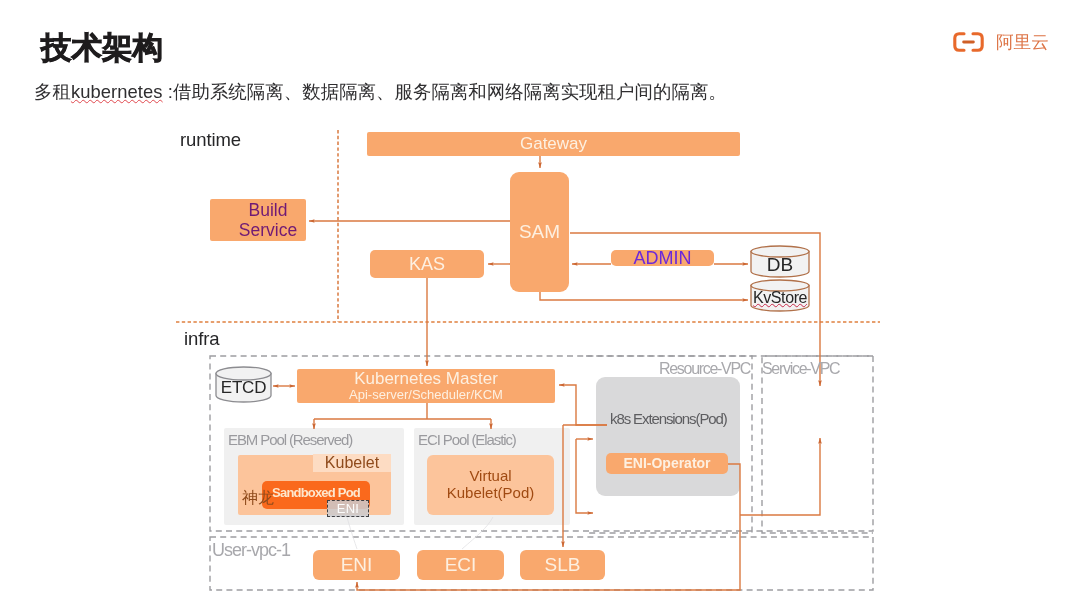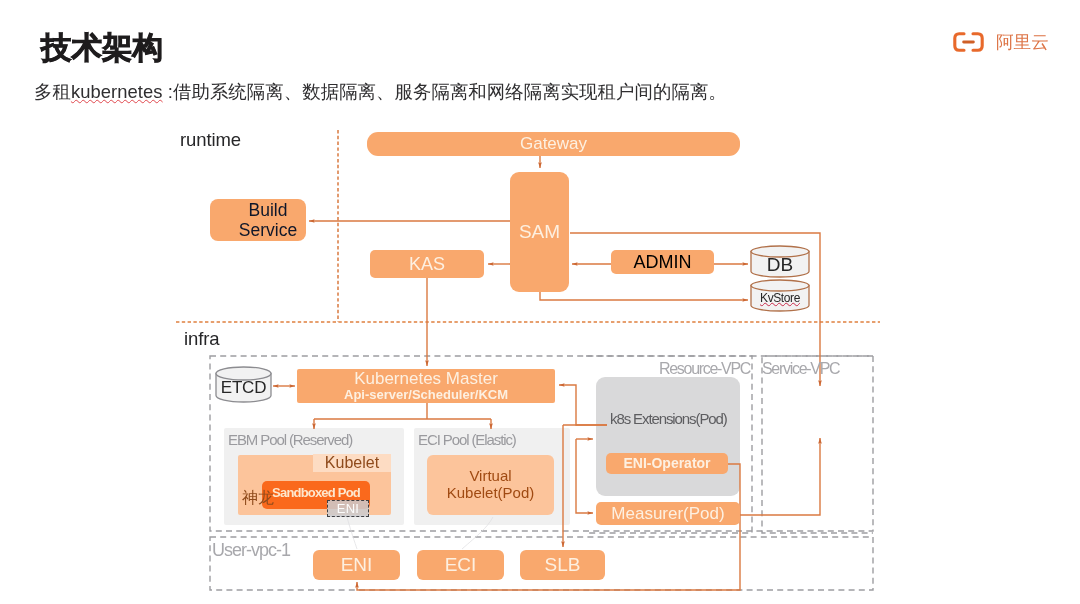--- a/index.html
+++ b/index.html
@@ -149,63 +149,60 @@
           <ellipse cx="243.5" cy="373.5" rx="27.5" ry="6.5" fill="#f2f2f2" stroke="#8c8c90" stroke-width="1.3"></ellipse>
         </g>
       </g>
 
     <g id="boxes"></g>
   </svg>
 
 <div class="node" style="left: 751px; top: 251.89px; width: 58px; height: 25.11px; font-size: 19px; color: rgb(38, 38, 38); z-index: 4;">
       <div>DB</div>
     </div>
-    <div class="node" style="left: 751px; top: 285.89px; width: 58px; height: 25.11px; font-size: 12px; color: rgb(38, 38, 38); z-index: 4; letter-spacing: -0.4px;">
+    <div class="node" style="left: 751px; top: 285.89px; width: 58px; height: 25.11px; font-size: 16px; color: rgb(38, 38, 38); z-index: 4; letter-spacing: -0.4px;">
       <div class="wavy">KvStore</div>
     </div>
     <div class="node" style="left: 216px; top: 373.5px; width: 55px; height: 28.5px; font-size: 17px; color: rgb(38, 38, 38); z-index: 4; letter-spacing: -0.2px;">
       <div>ETCD</div>
     </div>
-    <div class="node" style="left: 367px; top: 132px; width: 373px; height: 24px; border-radius: 11px; background: rgb(249, 168, 109); font-size: 17px; color: rgb(253, 240, 225);">
+    <div class="node" style="left: 367px; top: 132px; width: 373px; height: 24px; border-radius: 2px; background: rgb(249, 168, 109); font-size: 17px; color: rgb(253, 240, 225);">
       <div>Gateway</div>
     </div>
     <div class="node" style="left: 510px; top: 172px; width: 59px; height: 120px; border-radius: 9px; background: rgb(249, 168, 109); font-size: 19px; color: rgb(253, 240, 225);">
       <div>SAM</div>
     </div>
-    <div class="node" style="left: 210px; top: 199px; width: 96px; height: 42px; border-radius: 8px; background: rgb(249, 168, 109); font-size: 17.5px; color: #0f172a; padding-left: 20px;">
+    <div class="node" style="left: 210px; top: 199px; width: 96px; height: 42px; border-radius: 2px; background: rgb(249, 168, 109); font-size: 17.5px; color: #701a75; padding-left: 20px;">
       <div style="line-height: 20px;">Build</div>
       <div style="line-height: 20px;">Service</div>
     </div>
     <div class="node" style="left: 370px; top: 250px; width: 114px; height: 28px; border-radius: 5px; background: rgb(249, 168, 109); font-size: 18px; color: rgb(253, 240, 225);">
       <div>KAS</div>
     </div>
-    <div class="node" style="left: 611px; top: 250px; width: 103px; height: 24px; border-radius: 5px; background: rgb(249, 168, 109); font-size: 18px; color: #000000;">
+    <div class="node" style="left: 611px; top: 250px; width: 103px; height: 16px; border-radius: 5px; background: rgb(249, 168, 109); font-size: 18px; color: #6d28d9;">
       <div>ADMIN</div>
     </div>
     <div class="node" style="left: 297px; top: 369px; width: 258px; height: 34px; border-radius: 2px; background: rgb(249, 168, 109); font-size: 17px; color: rgb(253, 240, 225);">
       <div>Kubernetes Master</div>
-      <div style="font-size: 13px; font-weight: bold;">Api-server/Scheduler/KCM</div>
+      <div style="font-size: 13px; font-weight: normal;">Api-server/Scheduler/KCM</div>
     </div>
     <div class="node" style="left: 238px; top: 455px; width: 153px; height: 60px; border-radius: 2px; background: rgb(252, 196, 155);"></div>
     <div class="node" style="left: 313px; top: 454px; width: 78px; height: 18px; border-radius: 0px; background: rgb(253, 220, 195); font-size: 16px; color: rgb(143, 75, 28);">
       <div>Kubelet</div>
     </div>
     <div class="node" style="left: 262px; top: 481px; width: 108px; height: 28px; border-radius: 5px; background: rgb(250, 105, 28); font-size: 13px; color: rgb(253, 231, 205); font-weight: bold; letter-spacing: -0.8px; padding-bottom: 4px;">
       <div>Sandboxed Pod</div>
     </div>
     <div class="node" style="left: 427px; top: 455px; width: 127px; height: 60px; border-radius: 6px; background: rgb(252, 196, 155); font-size: 15px; color: rgb(160, 74, 18);">
       <div>Virtual</div>
       <div>Kubelet(Pod)</div>
     </div>
     <div class="node" style="left: 606px; top: 453px; width: 122px; height: 21px; border-radius: 5px; background: rgb(249, 168, 109); font-size: 14px; color: rgb(253, 240, 225); font-weight: bold;">
       <div>ENI-Operator</div>
     </div>
-    <div class="node" style="left: 596px; top: 502px; width: 144px; height: 23px; border-radius: 5px; background: rgb(249, 168, 109); font-size: 17px; color: rgb(253, 240, 225);">
-      <div>Measurer(Pod)</div>
-    </div>
     <div class="node" style="left: 313px; top: 550px; width: 87px; height: 30px; border-radius: 6px; background: rgb(249, 168, 109); font-size: 19px; color: rgb(253, 240, 225);">
       <div>ENI</div>
     </div>
     <div class="node" style="left: 417px; top: 550px; width: 87px; height: 30px; border-radius: 6px; background: rgb(249, 168, 109); font-size: 19px; color: rgb(253, 240, 225);">
       <div>ECI</div>
     </div>
     <div class="node" style="left: 520px; top: 550px; width: 85px; height: 30px; border-radius: 6px; background: rgb(249, 168, 109); font-size: 19px; color: rgb(253, 240, 225);">
       <div>SLB</div>
     </div>
   </div>

